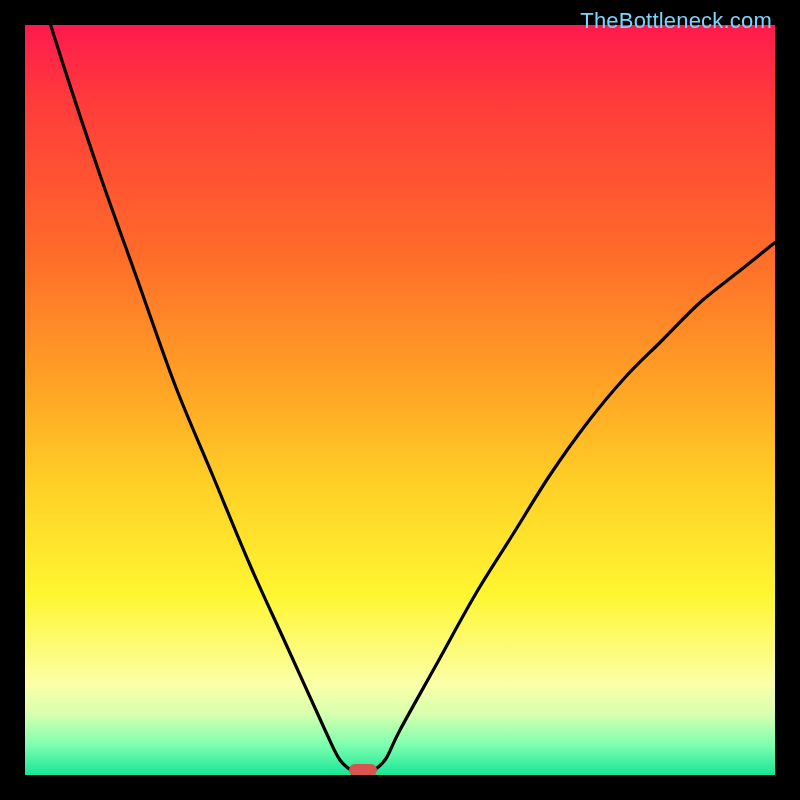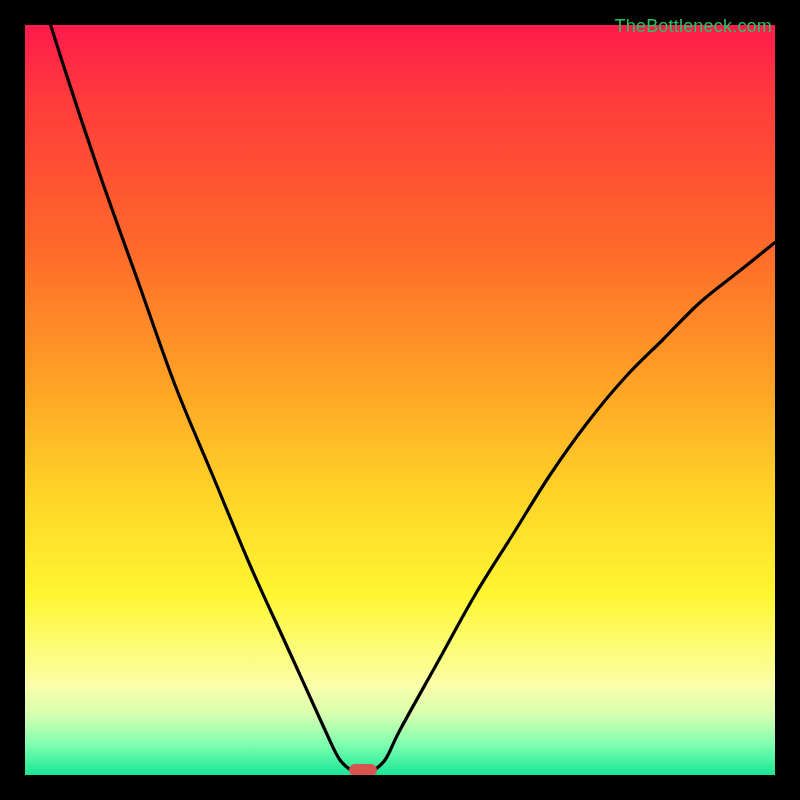--- a/index.html
+++ b/index.html
@@ -50,24 +50,24 @@
   }
   svg.curve {
     position: absolute;
     left: 0;
     top: 0;
     width: 100%;
     height: 100%;
   }
   .watermark {
     position: absolute;
-    top: 16px;
+    top: 8px;
     right: 28px;
-    color: #22c55e;
-    font-size: 18px;
+    color: #7dd3fc;
+    font-size: 22px;
     font-weight: 500;
     letter-spacing: 0.2px;
   }
   .marker {
     position: absolute;
     width: 28px;
     height: 12px;
     border-radius: 6px;
     background: #d9534f;
     transform: translate(-50%, -50%);

